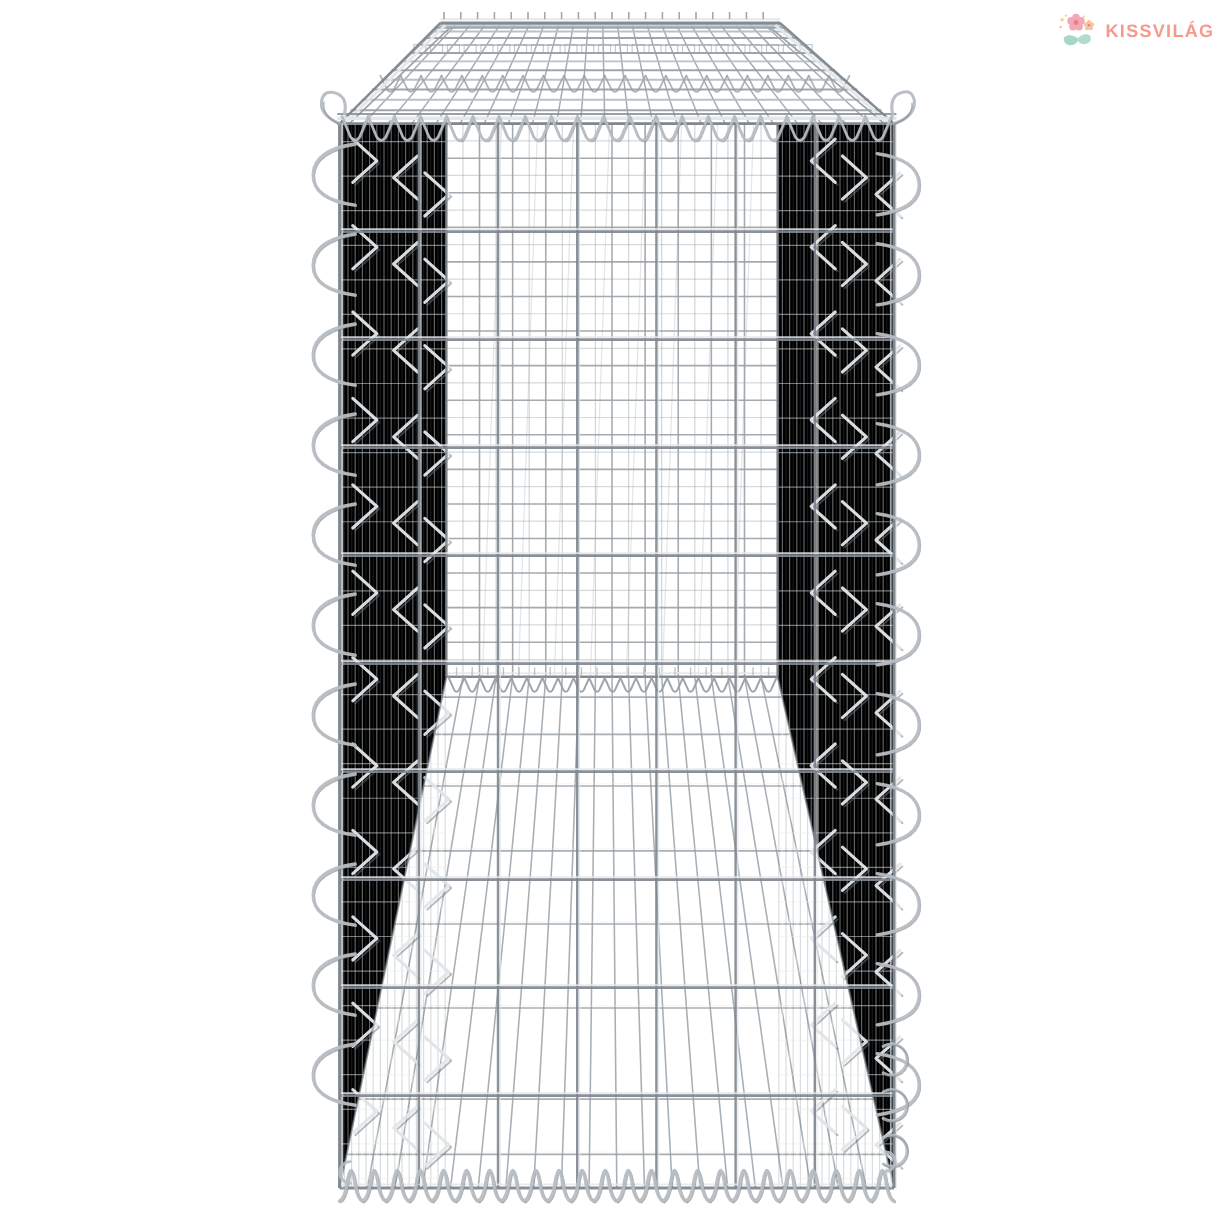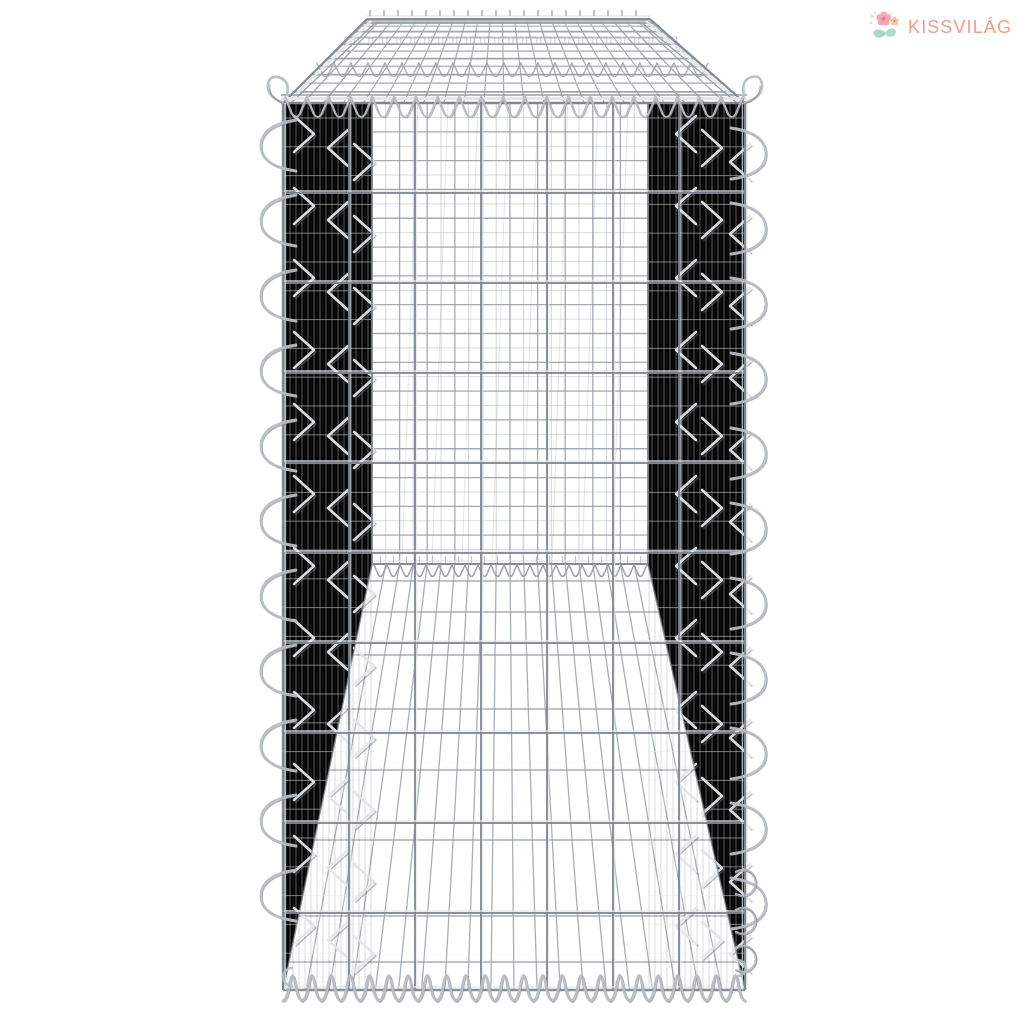--- a/index.html
+++ b/index.html
@@ -2,21 +2,21 @@
 <html><head>
 <meta charset="utf-8">
 <style>
   html,body{margin:0;padding:0;}
   body{width:1024px;height:1024px;overflow:hidden;background:#ffffff;
        font-family:"Liberation Sans", sans-serif;position:relative;}
   .page{position:absolute;inset:0;background:#ffffff;}
   #gabion{position:absolute;left:0;top:0;}
   .logo{position:absolute;top:11px;right:12px;display:flex;align-items:center;gap:5px;z-index:5;}
   .logo-icon{display:block;}
-  .logo-text{font-weight:normal;font-size:18px;letter-spacing:1.1px;line-height:1;text-align:center;}
+  .logo-text{font-weight:bold;font-size:15px;letter-spacing:1.1px;line-height:1;text-align:center;}
 </style>
 </head>
 <body style="background: rgb(255, 255, 255);">
 
 <div class="page">
 
   <div class="logo">
     <svg class="logo-icon" viewBox="0 0 44 40" width="34" height="31">
       <path d="M21,27 C13,21 4,24 6,30 C8,36 18,36 21,30 Z" fill="#A7D7C9"></path>
       <path d="M21,27 C27,20 36,22 35,28 C34,34 24,35 21,30 Z" opacity="0.9" fill="#A7D7C9"></path>

